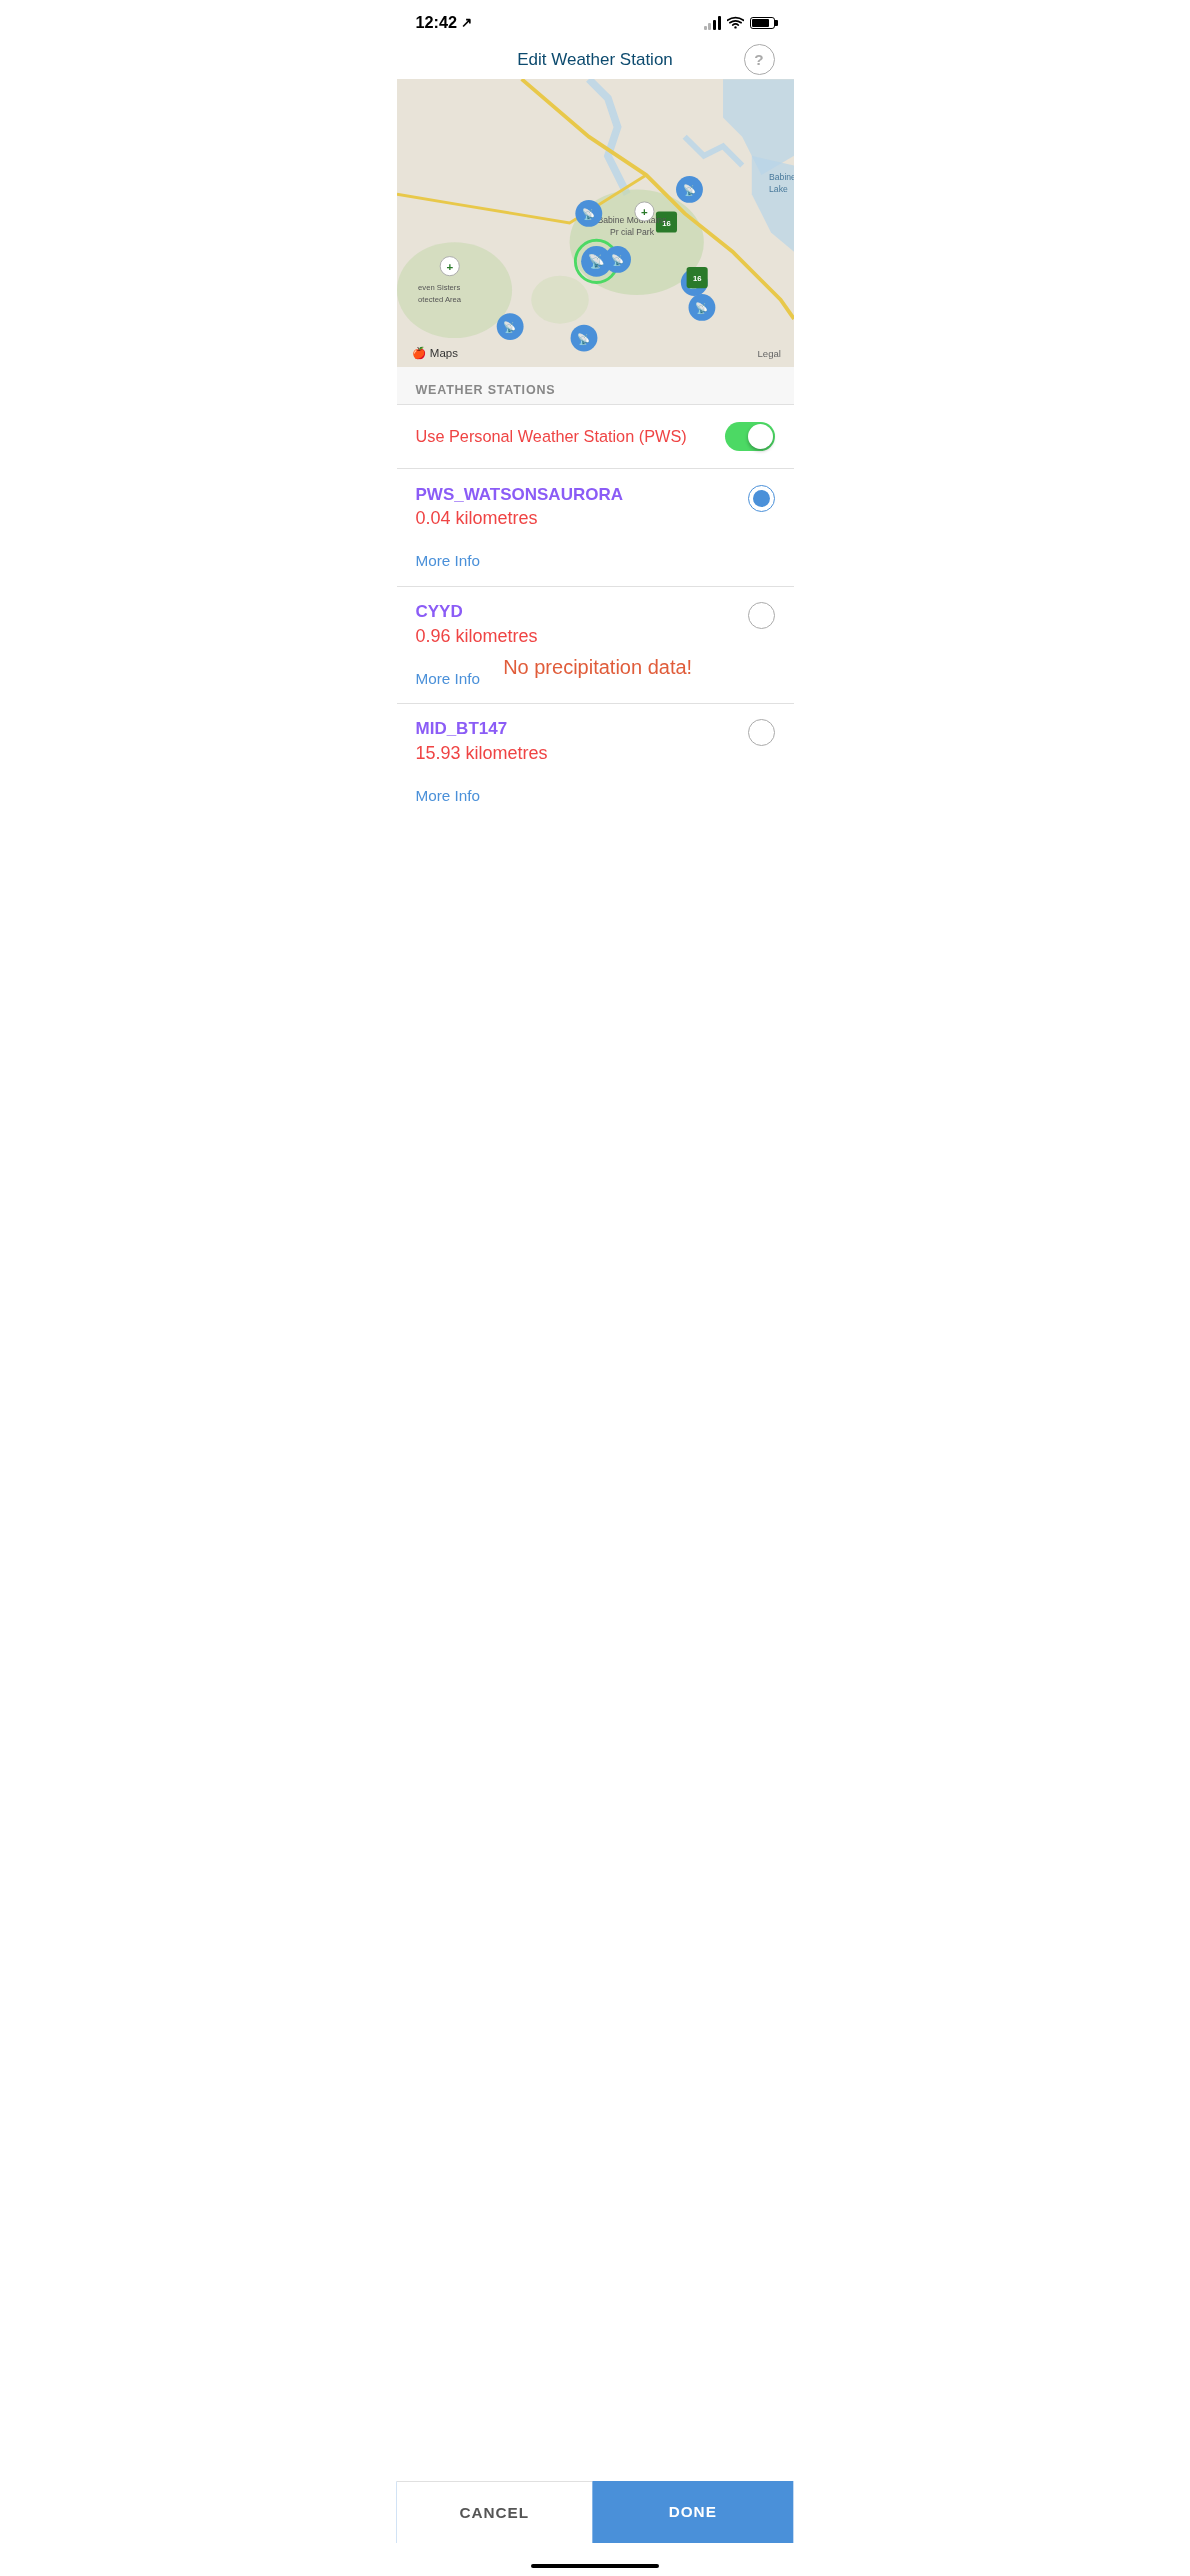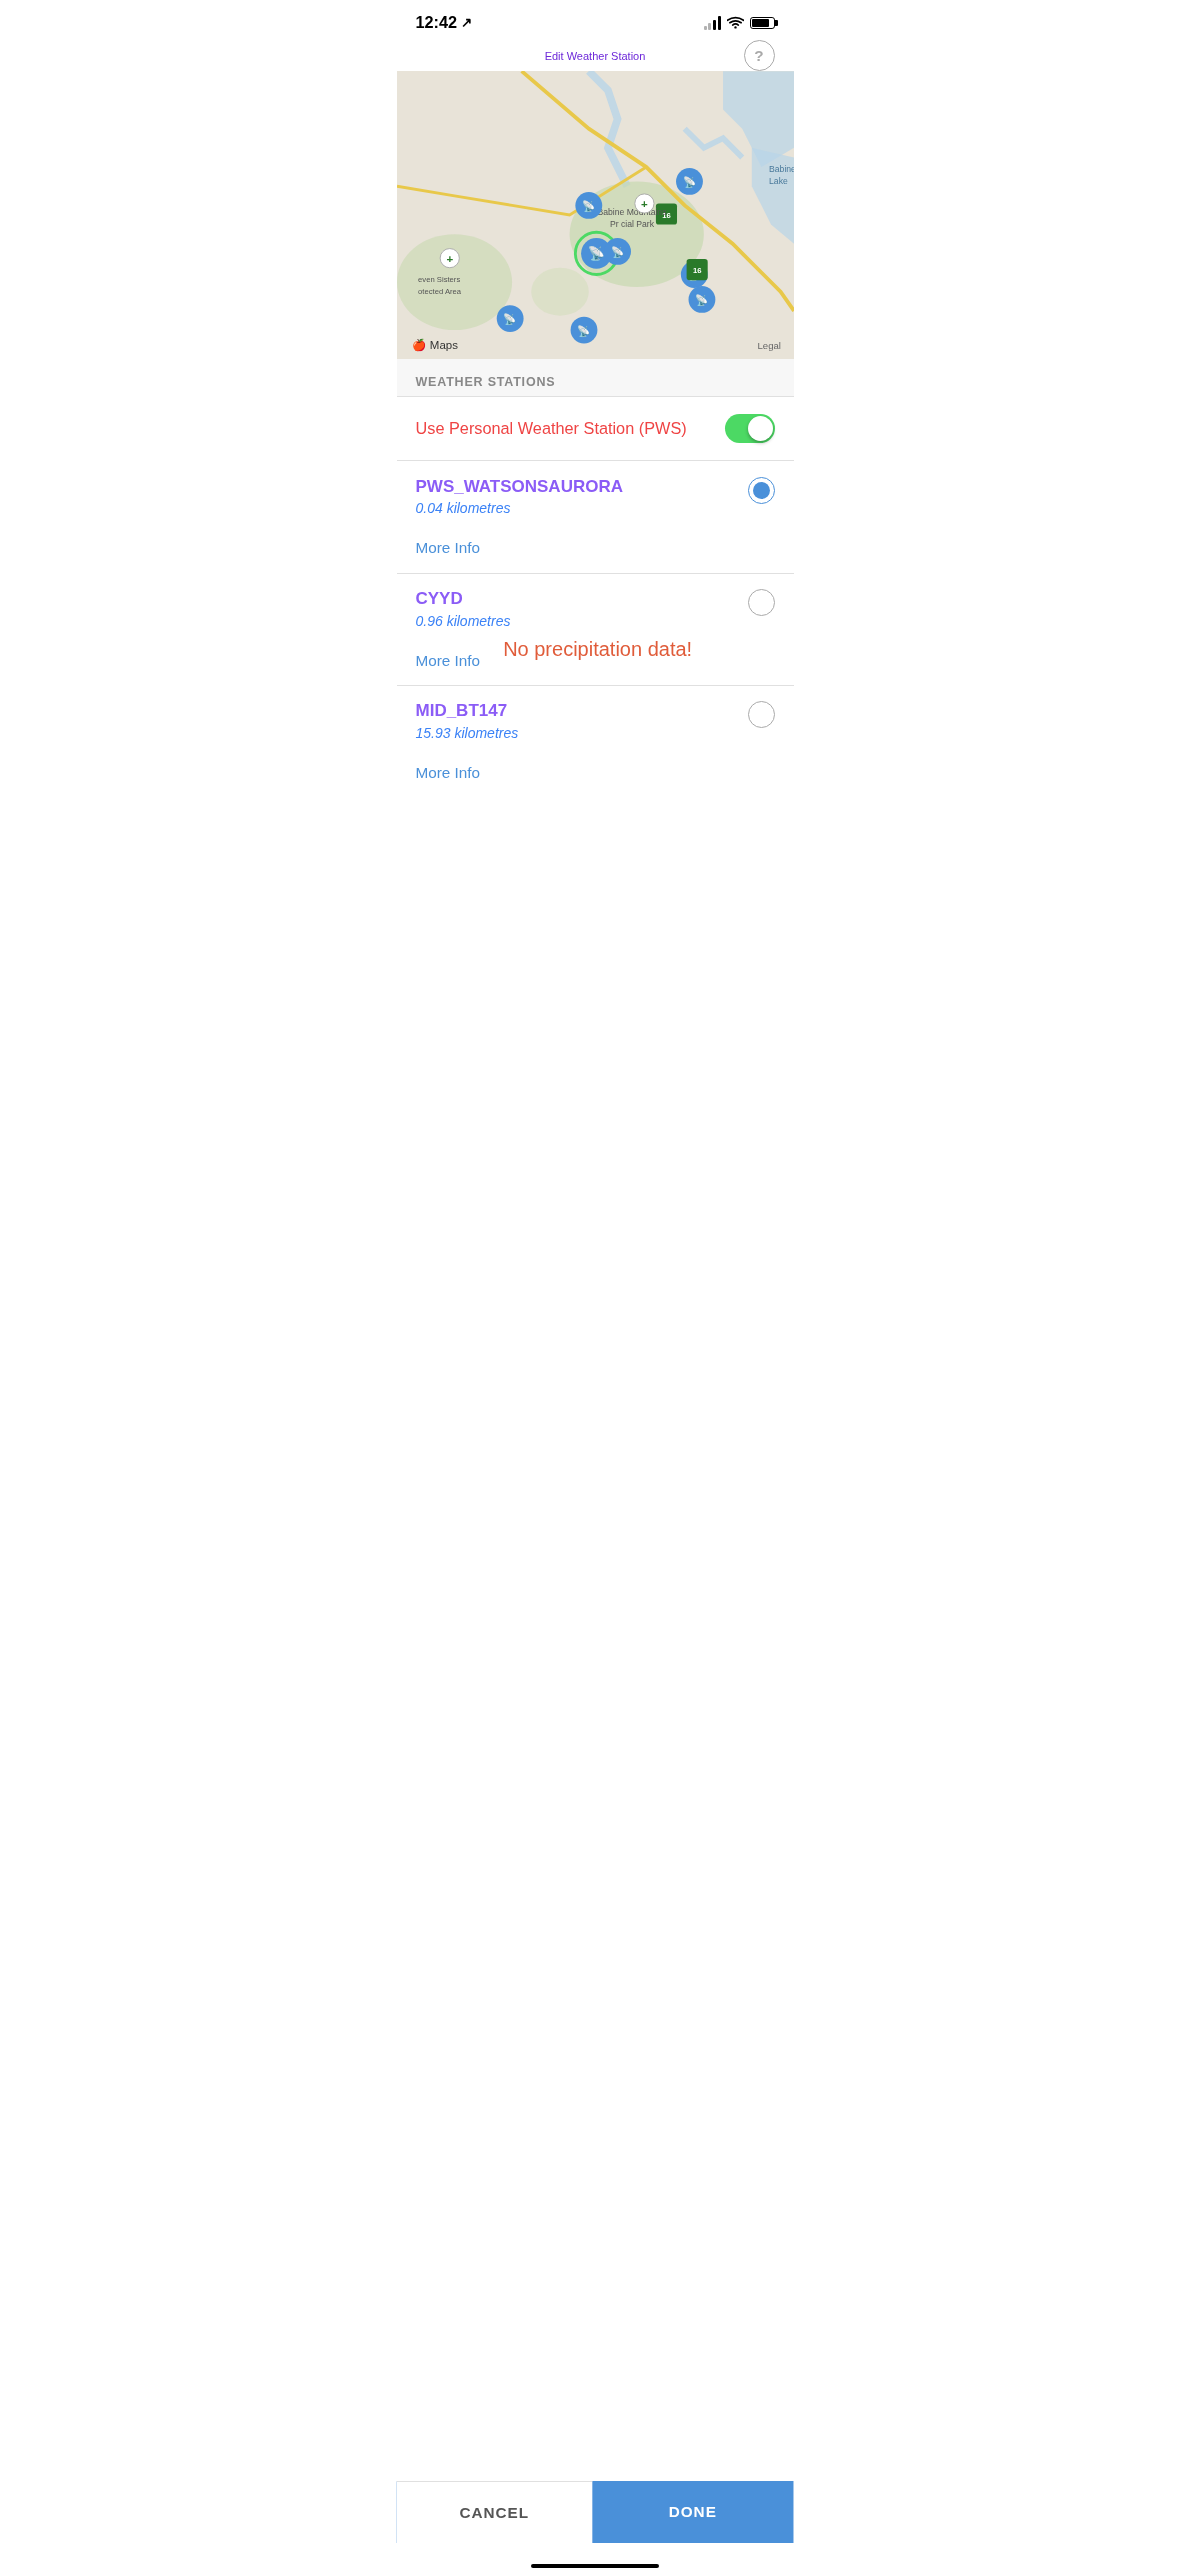--- a/index.html
+++ b/index.html
@@ -81,22 +81,22 @@
     
     .nav-bar {
       display: flex;
       justify-content: center;
       align-items: center;
       padding: 9.6px 19px;
       background: #fff;
       position: relative;
     }
     .nav-title {
-      font-size: 11px;
-      color: #6d28d9;
+      font-size: 17px;
+      color: #0c4a6e;
       font-weight: 400;
     }
     .nav-help {
       position: absolute;
       right: 19px;
       width: 31px;
       height: 31px;
       border: 1.9px solid #aaa;
       border-radius: 50%;
       display: flex;
@@ -176,24 +176,23 @@
       padding: 15.3px 19px;
       background: #fff;
       position: relative;
     }
     .station-name {
       font-size: 17px;
       font-weight: 700;
       color: #8b5cf6;
     }
     .station-distance {
-      font-size: 14px;
-      color: #3b82f6;
+      font-size: 18px;
+      color: #ef4444;
       margin-top: 3.8px;
-      font-style: italic;
     }
     .station-more-info {
       font-size: 15.3px;
       color: #4a90d9;
       margin-top: 23px;
       cursor: pointer;
       display: inline-block;
     }
     .no-precip {
       font-size: 20px;

